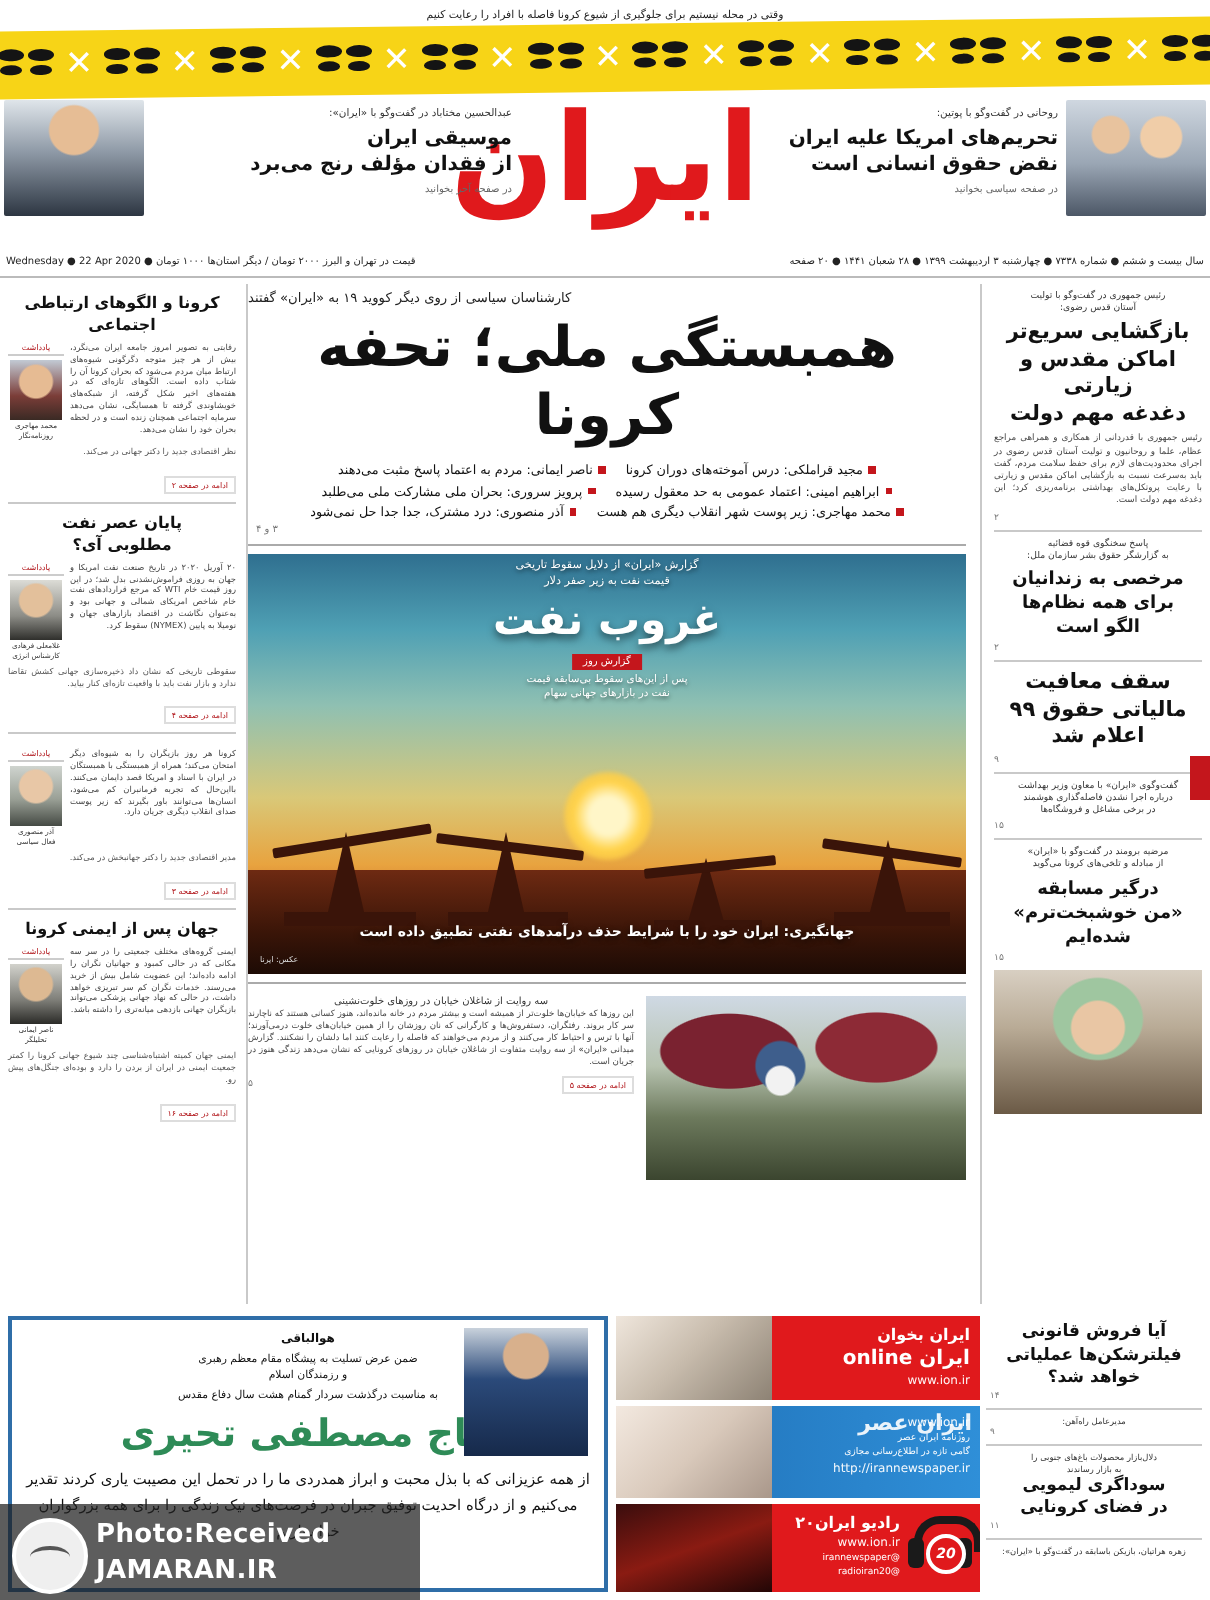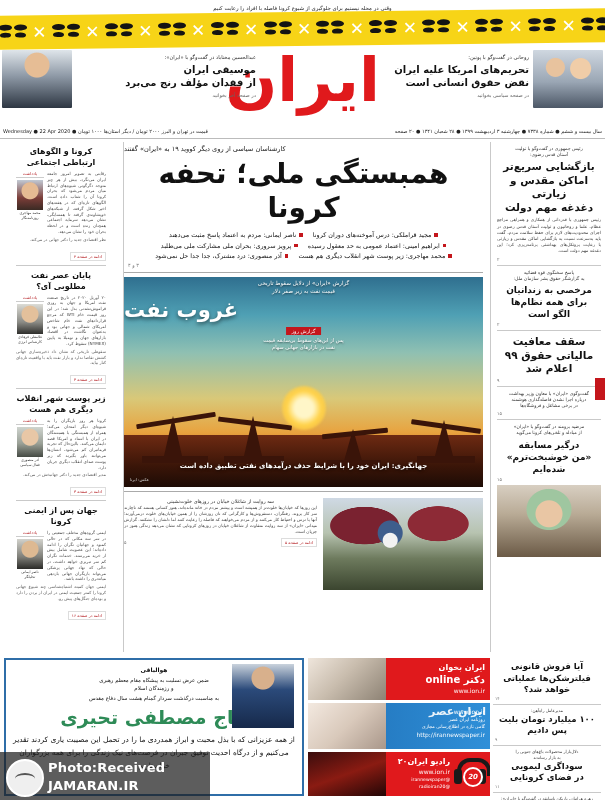--- a/index.html
+++ b/index.html
@@ -85,21 +85,21 @@
     border-bottom:1px solid #bbb;
   }
   .dl-right{position:absolute;right:3px;top:0;font-size:5px;color:#222;line-height:11px;}
   .dl-left{position:absolute;left:3px;top:0;font-size:5px;color:#222;line-height:11px;direction:ltr;}
 
   
   .cols{position:absolute;left:0;top:142px;width:605px;height:510px;}
 
   
   .col-right{position:absolute;right:0;top:0;width:112px;height:510px;padding:0 4px;box-sizing:border-box;}
-  .col-left{position:absolute;left:0;top:0;width:122px;height:510px;padding:0 16px;box-sizing:border-box;}
+  .col-left{position:absolute;left:0;top:0;width:122px;height:510px;padding:0 4px;box-sizing:border-box;}
   .col-main{position:absolute;left:124px;top:0;width:359px;height:510px;}
 
   .vline{position:absolute;top:0;width:1px;height:510px;background:#c9c9c9;}
   .vline.a{right:114px;}
   .vline.b{left:123px;}
 
   .side-item{padding:4px 0 3px;border-bottom:1px solid #c9c9c9;}
   .side-item:last-child{border-bottom:none;}
   .si-kicker{font-size:4.6px;color:#333;text-align:center;line-height:6.2px;margin-bottom:2px;}
   .si-title{font-size:10.5px;font-weight:bold;color:#111;text-align:center;line-height:13.5px;}
@@ -161,21 +161,21 @@
   .pump{position:absolute;bottom:24px;}
   .pump .beam{position:absolute;height:5px;background:#3a1409;border-radius:1px;}
   .pump .tower{position:absolute;width:0;height:0;border-left:9px solid transparent;border-right:9px solid transparent;border-bottom:40px solid #3a1409;}
   .pump .base{position:absolute;bottom:0;height:7px;background:#3a1409;}
   .p1{left:8px;} .p2{left:92px;} .p3{left:196px;} .p4{left:285px;}
   .oil-topcap{
     position:absolute;left:0;top:2px;width:100%;text-align:center;color:#fff;
     font-size:5.6px;line-height:8px;text-shadow:0 1px 2px rgba(0,0,0,.6);
   }
   .oil-head{
-    position:absolute;left:0;top:20px;width:100%;text-align:left;color:#fff;
+    position:absolute;left:0;top:20px;width:100%;text-align:center;color:#fff;
     font-size:21px;font-weight:bold;line-height:26px;text-shadow:0 2px 4px rgba(0,0,0,.55);
   }
   .oil-tag{
     position:absolute;left:50%;top:50px;transform:translateX(-50%);
     background:#C4161C;color:#fff;font-size:5px;padding:1px 6px;
   }
   .oil-sub{
     position:absolute;left:0;top:60px;width:100%;text-align:center;color:#fff;
     font-size:5.2px;line-height:7.6px;text-shadow:0 1px 2px rgba(0,0,0,.6);
   }
@@ -448,22 +448,20 @@
               </div>
             <div class="an-name" style="white-space:pre-line">غلامعلی فرهادی
 کارشناس انرژی</div>
           </div>
         </div>
         <div class="an-foot">سقوطی تاریخی که نشان داد ذخیره‌سازی جهانی کشش تقاضا ندارد و بازار نفت باید با واقعیت تازه‌ای کنار بیاید.</div>
         <div class="an-page">ادامه در صفحه ۴</div>
       </div>
 
       <div class="an-item">
-        <div class="an-title" style="white-space:pre-line">زیر پوست شهر انقلاب
-دیگری هم هست</div>
         <div class="an-row">
           <div class="an-text">کرونا هر روز بازیگران را به شیوه‌ای دیگر امتحان می‌کند؛ همراه از همبستگی با همبستگان در ایران با اسناد و امریکا قصد دایمان می‌کنند. بااین‌حال که تجربه فرمانبران کم می‌شود، انسان‌ها می‌توانند باور بگیرند که زیر پوست صدای انقلاب دیگری جریان دارد.</div>
           <div class="an-auth">
             <div class="an-label">یادداشت</div>
             <div class="an-av">
                 <div class="av3"></div>
               </div>
             <div class="an-name" style="white-space:pre-line">آذر منصوری
 فعال سیاسی</div>
           </div>
@@ -578,21 +576,21 @@
       <div class="obit-sub">به مناسبت درگذشت سردار گمنام هشت سال دفاع مقدس</div>
       <div class="obit-name">حاج مصطفی تحیری</div>
       <div class="obit-body">از همه عزیزانی که با بذل محبت و ابراز همدردی ما را در تحمل این مصیبت یاری کردند تقدیر می‌کنیم و از درگاه احدیت توفیق جبران در فرصت‌های نیک زندگی را برای همه بزرگواران خواستاریم</div>
     </div>
 
     <div class="promo">
       <div class="pr pr1">
         <div class="pr-img img-laptop"></div>
         <div class="pr-txt">
           <div class="pr-t1">ایران بخوان</div>
-          <div class="pr-t2">دکتر online</div>
+          <div class="pr-t2">ایران online</div>
           <div class="pr-url">www.ion.ir</div>
         </div>
       </div>
 
       <div class="pr pr2">
         <div class="pr-img img-hands"></div>
         <div class="pr-txt">
           <div class="pr-url">www.ion.ir</div>
           <div class="pr-sm">روزنامه ایران عصر</div>
           <div class="pr-sm">گامی تازه در اطلاع‌رسانی مجازی</div>
@@ -620,22 +618,20 @@
 
     <div class="brandbox">
       <div class="bb-item">
         <div class="bb-t" style="white-space:pre-line">آیا فروش قانونی
 فیلترشکن‌ها عملیاتی
 خواهد شد؟</div>
         <div class="bb-p">۱۴</div>
       </div>
       <div class="bb-item">
         <div class="bb-k">مدیرعامل راه‌آهن:</div>
-        <div class="bb-t" style="white-space:pre-line">۱۰۰ میلیارد تومان بلیت
-پس دادیم</div>
         <div class="bb-p">۹</div>
       </div>
       <div class="bb-item">
         <div class="bb-k" style="white-space:pre-line">دلال‌بازار محصولات باغ‌های جنوبی را
 به بازار رساندند</div>
         <div class="bb-t" style="white-space:pre-line">سوداگری لیمویی
 در فضای کرونایی</div>
         <div class="bb-p">۱۱</div>
       </div>
       <div class="bb-item" style="border-bottom:none">

